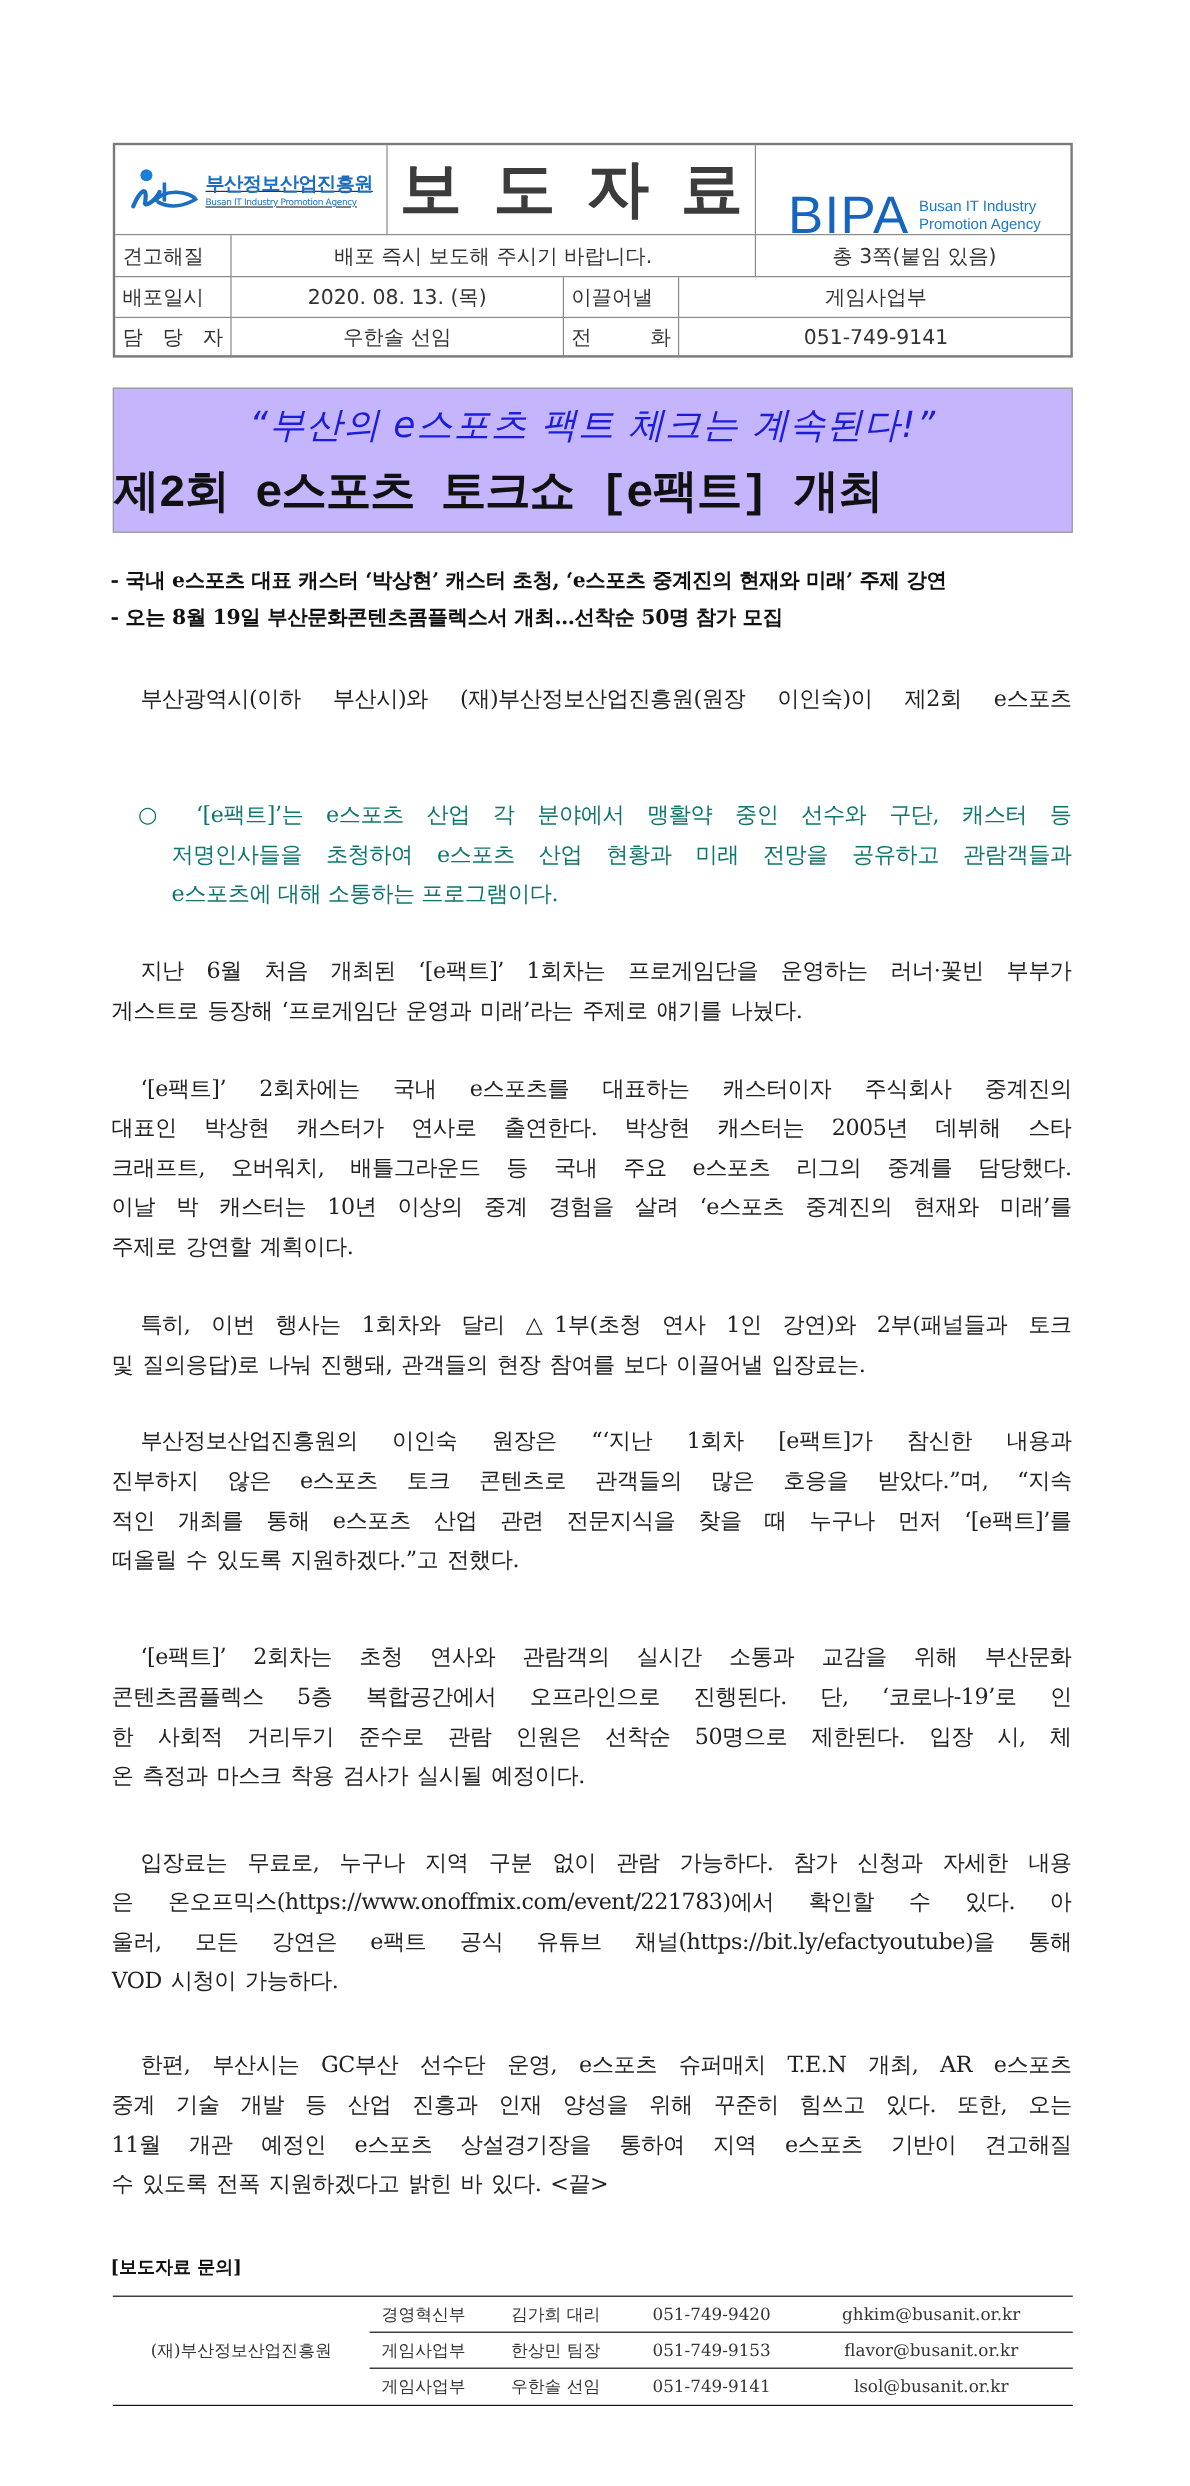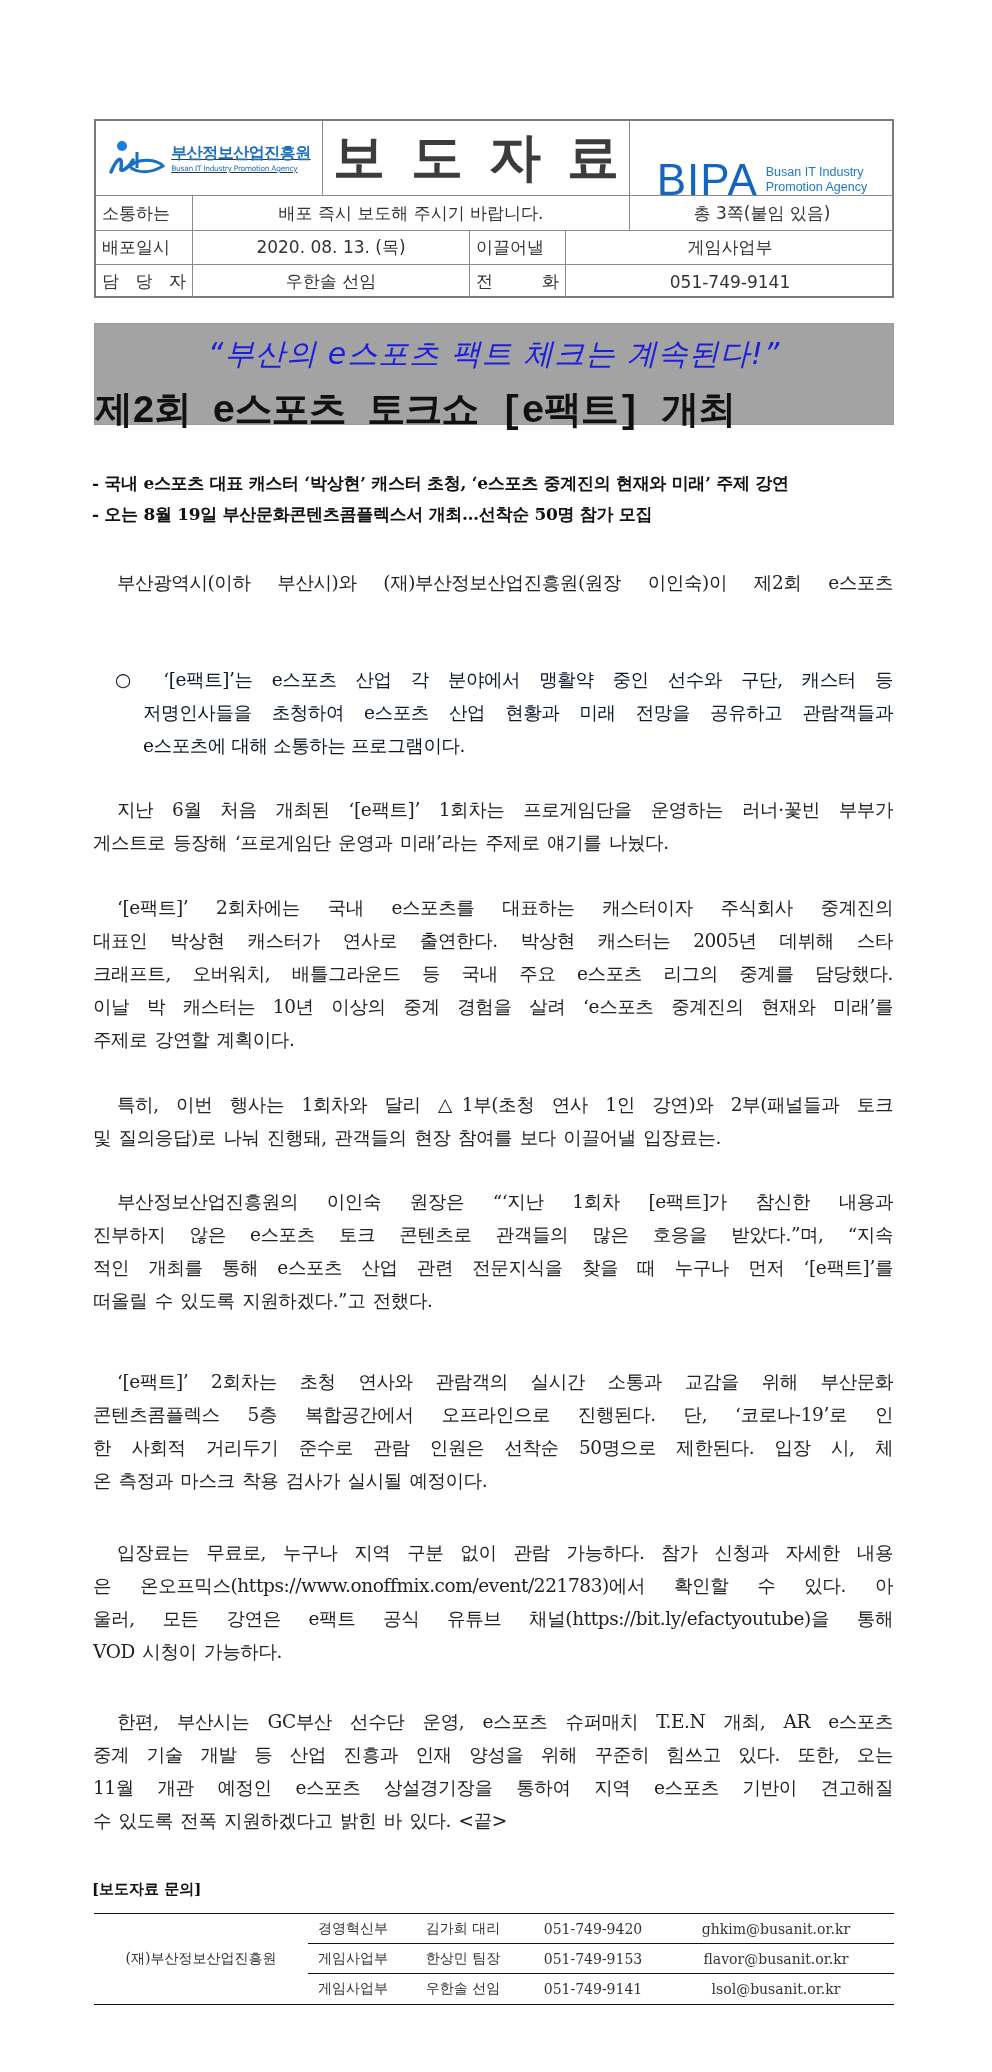--- a/index.html
+++ b/index.html
@@ -19,33 +19,33 @@
   .logo-kr { font-family: "DejaVu Sans", sans-serif; font-weight: bold; color: #1a6fc0; font-size: 16px; letter-spacing: -0.5px; }
   .logo-en { font-family: "DejaVu Sans", sans-serif; color: #1a6fc0; font-size: 7.5px; letter-spacing: -0.3px; }
   .press-title { font-family: "DejaVu Sans", sans-serif; font-weight: bold; font-size: 52px; color: #3c3c3c; letter-spacing: 26px; padding-left: 26px; }
   .bipa { display: flex; align-items: center; gap: 8px; margin-top: 44px; }
   .bipa-big { font-family: "Liberation Sans", sans-serif; font-size: 44px; color: #1565c0; letter-spacing: 1px; }
   .bipa-small { display: flex; flex-direction: column; font-family: "Liberation Sans", sans-serif; font-size: 12.5px; color: #1e78c8; line-height: 15px; }
   .lbl { justify-content: flex-start !important; padding-left: 6px; font-size: 17px; }
   .spread { justify-content: space-between !important; padding: 0 6px; }
 
   
-  .title-box { position: absolute; left: 94px; top: 323px; width: 800px; height: 102px; background: #a3a3a3; border: 1.5px solid #999; }
+  .title-box { position: absolute; left: 94px; top: 323px; width: 800px; height: 121px; background: #c4b5fd; border: 1.5px solid #999; }
   .title-sub { position: absolute; left: 0; right: 0; top: 10px; text-align: center; font-family: "DejaVu Sans", sans-serif; font-style: italic; font-size: 30px; color: #1c1cdc; letter-spacing: 1px; }
   .title-main { position: absolute; left: 0; right: 0; top: 60px; text-align: left; font-family: Liberation Mono, monospace; font-weight: bold; font-size: 38px; color: #111; letter-spacing: -1px; }
 
   
   .subline { position: absolute; left: 92px; width: 810px; font-family: "DejaVu Serif", serif; font-weight: bold; font-size: 17px; color: #111; white-space: nowrap; letter-spacing: -0.3px; }
 
   
   .para { position: absolute; left: 93px; width: 800px; font-family: "DejaVu Serif", serif; font-size: 18.5px; line-height: 33px; color: #222; text-align: justify; text-align-last: left; letter-spacing: -0.4px; word-spacing: 2px; }
   .para .ln { display: block; height: 33px; white-space: nowrap; overflow: hidden; text-align-last: justify; }
   .para .ln.last { text-align-last: left; }
   .indent { padding-left: 24px; }
-  .bullet { position: absolute; left: 115px; width: 778px; font-family: "DejaVu Serif", serif; font-size: 18.5px; line-height: 33px; color: #0f172a; letter-spacing: -0.4px; }
+  .bullet { position: absolute; left: 115px; width: 778px; font-family: "DejaVu Serif", serif; font-size: 18.5px; line-height: 33px; color: #0f766e; letter-spacing: -0.4px; }
   .bullet .ln { display: block; height: 33px; white-space: nowrap; overflow: hidden; text-align: justify; text-align-last: justify; }
   .bullet .ln.last { text-align-last: left; }
   .bullet .ln.cont { padding-left: 28px; }
 
   
   .contact-head { position: absolute; left: 92px; top: 1880px; font-family: "DejaVu Serif", serif; font-weight: bold; font-size: 15px; color: #111; }
   .contact-table { position: absolute; left: 94px; top: 1913px; width: 800px; height: 92px; border-top: 1.5px solid #111; border-bottom: 1.5px solid #111; }
   .ct-org { position: absolute; left: 0; top: 0; width: 214px; height: 90px; display: flex; align-items: center; justify-content: center; font-family: "DejaVu Serif", serif; font-size: 14px; color: #333; }
   .ct-row { position: absolute; left: 214px; width: 586px; height: 30px; display: flex; align-items: center; font-family: "DejaVu Serif", serif; font-size: 14px; color: #333; }
   .ct-row + .ct-row { }
@@ -78,21 +78,21 @@
   <div class="cell noR" style="left:534px;top:0;width:264px;height:75px;">
     <div class="bipa">
       <span class="bipa-big">BIPA</span>
       <span class="bipa-small">
         <span>Busan IT Industry</span>
         <span>Promotion Agency</span>
       </span>
     </div>
   </div>
 
-  <div class="cell lbl" style="left:0;top:75px;width:97px;height:35px;">소통하는</div>
+  <div class="cell lbl" style="left:0;top:75px;width:97px;height:35px;">견고해질</div>
   <div class="cell" style="left:97px;top:75px;width:437px;height:35px;">배포 즉시 보도해 주시기 바랍니다.</div>
   <div class="cell noR" style="left:534px;top:75px;width:264px;height:35px;">총 3쪽(붙임 있음)</div>
 
   <div class="cell lbl" style="left:0;top:110px;width:97px;height:34px;">배포일시</div>
   <div class="cell" style="left:97px;top:110px;width:277px;height:34px;">2020. 08. 13. (목)</div>
   <div class="cell lbl" style="left:374px;top:110px;width:96px;height:34px;">이끌어낼</div>
   <div class="cell noR" style="left:470px;top:110px;width:328px;height:34px;">게임사업부</div>
 
   <div class="cell spread noB" style="left:0;top:144px;width:97px;height:33px;">
     <span>담</span>

